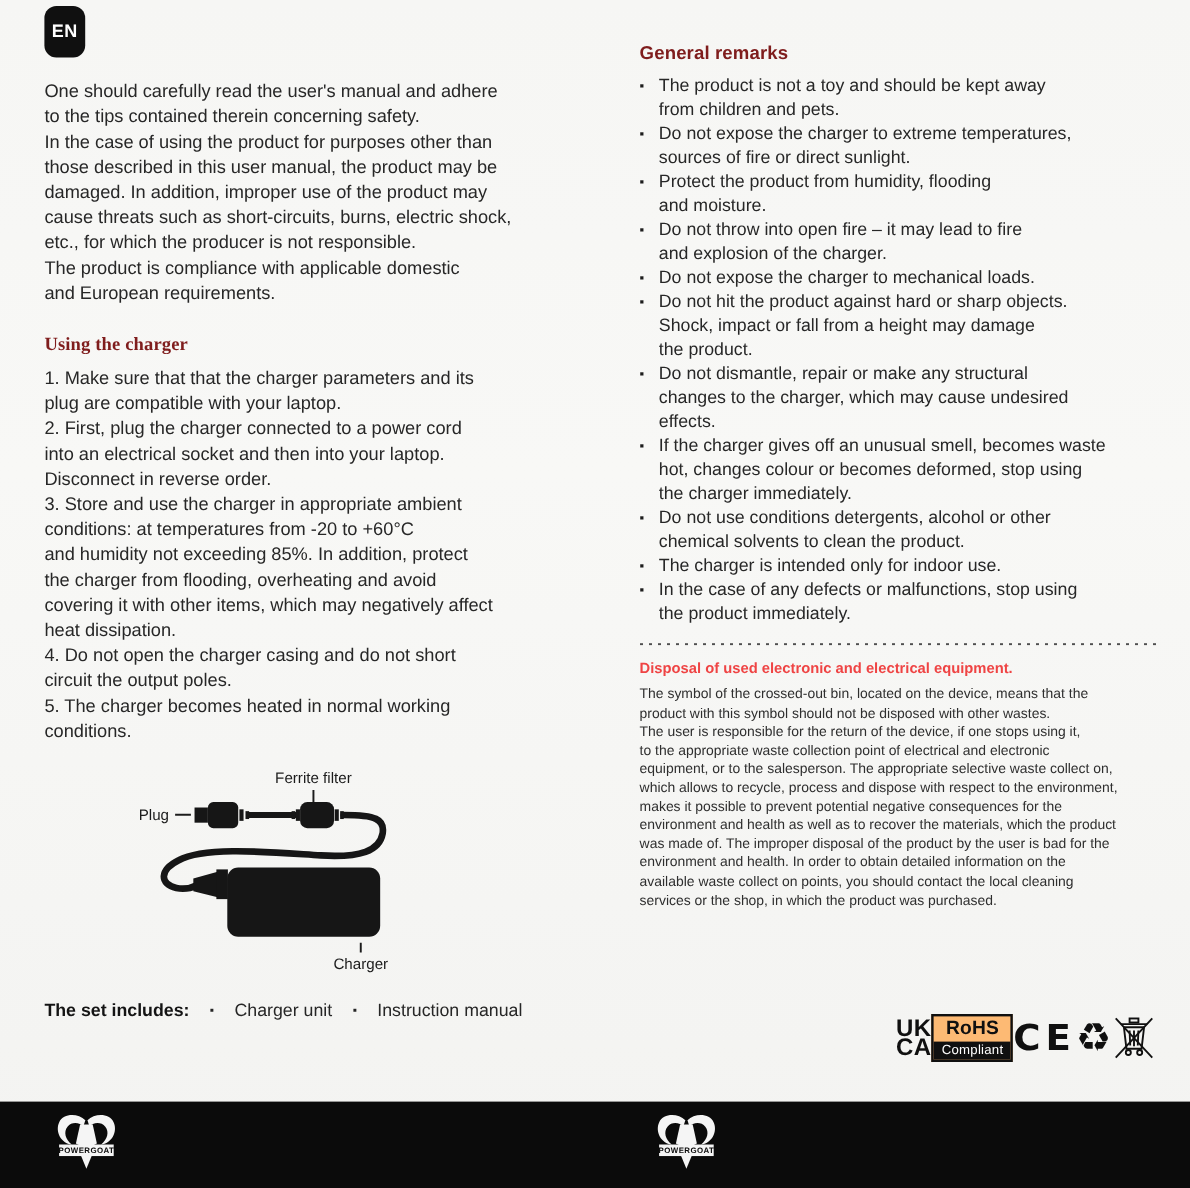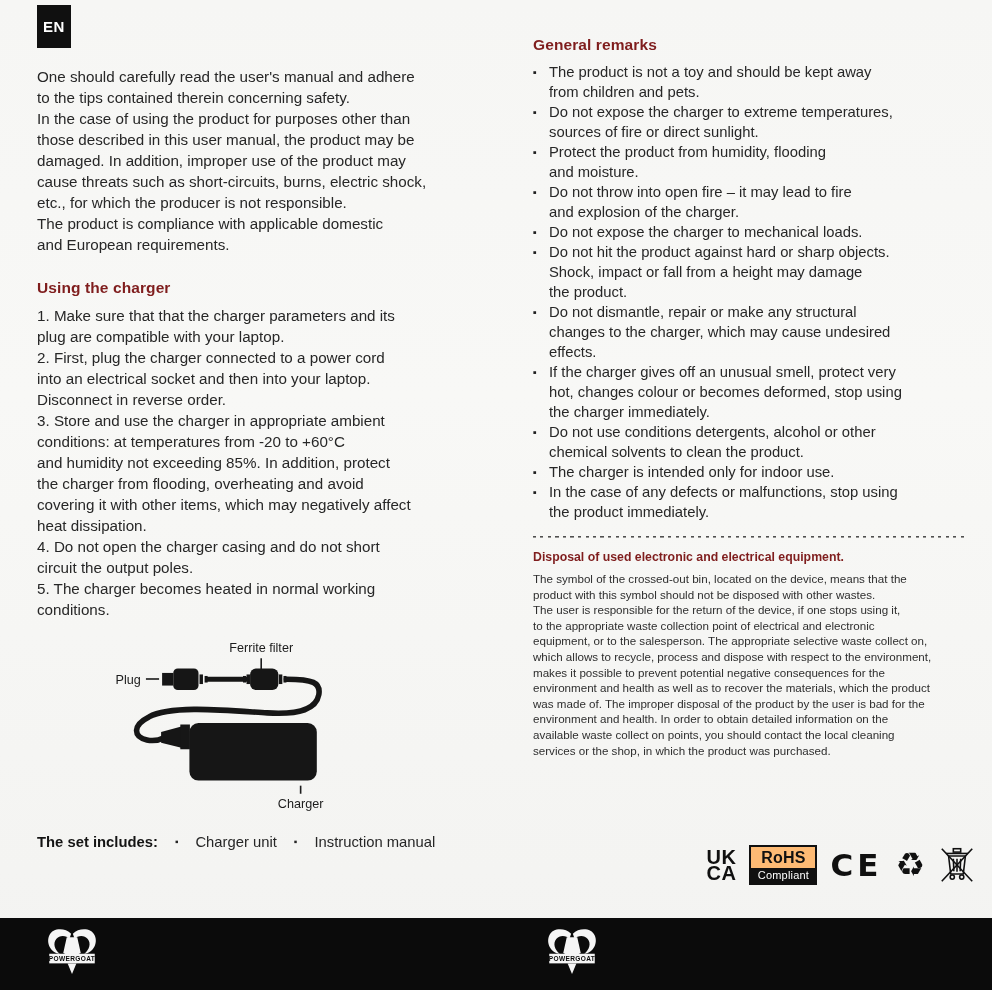--- a/index.html
+++ b/index.html
@@ -6,43 +6,44 @@
   body{
     width:992px;height:990px;position:relative;overflow:hidden;
     background:linear-gradient(180deg,#f6f6f4 0%,#f8f8f6 40%,#f3f3f1 100%);
     font-family:"Liberation Sans",sans-serif;color:#262626;
     -webkit-font-smoothing:antialiased;
   }
   .badge{
     position:absolute;left:37px;top:5px;width:34px;height:43px;background:#101010;
     color:#fff;font-weight:bold;font-size:15px;display:flex;align-items:center;justify-content:center;
     letter-spacing:.5px;
+    border-radius:10px;
   }
   .col{position:absolute;}
   .col-left{left:37px;top:66px;width:452px;}
   .col-right{left:533px;top:36px;width:432px;}
   h3{font-size:15.5px;font-weight:bold;color:#7f1d1d;margin:0 0 8px 0;letter-spacing:.1px;}
   .body-text{font-size:15.2px;line-height:21px;white-space:pre-line;color:#272727;margin:0 0 14px 0;}
   .bullets{margin-top:2px;}
   .bullet-row{display:flex;align-items:flex-start;margin:0;}
   .bullet-mark{width:16px;flex:0 0 16px;font-size:11px;line-height:20px;color:#1d1d1d;padding-top:0px;}
   .bullet-text{font-size:14.8px;line-height:20px;white-space:pre-line;color:#272727;flex:1;}
   .dashed-sep{
     height:2px;margin:14px 0 12px 0;
     background:repeating-linear-gradient(90deg,#4f4f4f 0 3px,transparent 3px 7.5px);
     background-size:100% 1.6px;background-repeat:no-repeat;background-position:0 50%;
   }
-  .disposal-heading{font-size:12.3px;font-weight:bold;color:#7f1d1d;margin:8px 0 7px 0;}
+  .disposal-heading{font-size:12.3px;font-weight:bold;color:#ef4444;margin:8px 0 7px 0;}
   .disposal-body{font-size:11.6px;line-height:15.6px;white-space:pre-line;color:#2e2e2e;}
   .diagram-wrap{margin:4px 0 0 20px;}
   .set-line{margin-top:14px;font-size:14.8px;color:#262626;display:flex;align-items:center;gap:17px;}
   .set-label{font-weight:bold;color:#141414;}
   .set-dot{font-size:10px;position:relative;top:-1px;}
   .certs{
-    position:absolute;right:16px;top:844px;display:flex;align-items:center;gap:13px;
+    position:absolute;right:28px;top:844px;display:flex;align-items:center;
   }
   .ukca{font-weight:bold;font-size:20px;line-height:16.5px;letter-spacing:.5px;color:#101010;text-align:left;}
   .rohs{border:2.2px solid #101010;width:64px;text-align:center;background:#fdba74;}
   .rohs-top{font-weight:bold;font-size:16px;color:#101010;padding:2px 0 1px 0;letter-spacing:.2px;}
   .rohs-bottom{background:#101010;color:#fff;font-size:11px;padding:1.5px 0 2px 0;letter-spacing:.2px;}
   .ce{font-family:"DejaVu Sans",sans-serif;font-weight:bold;font-size:31px;letter-spacing:4px;color:#101010;transform:scaleY(.96);line-height:1;}
   .recycle{font-family:"DejaVu Sans",sans-serif;font-size:33px;color:#101010;line-height:1;position:relative;top:-1px;}
   .footer{
     position:absolute;left:0;bottom:0;width:992px;height:72px;background:#0b0b0b;
   }
@@ -63,21 +64,21 @@
   <p class="body-text">One should carefully read the user's manual and adhere
 to the tips contained therein concerning safety.
 In the case of using the product for purposes other than
 those described in this user manual, the product may be
 damaged. In addition, improper use of the product may
 cause threats such as short-circuits, burns, electric shock,
 etc., for which the producer is not responsible.
 The product is compliance with applicable domestic
 and European requirements.</p>
 
-  <h3 style="margin-top:24px;">Using the charger</h3>
+  <h3 style="margin-top:24px;font-family:Liberation Serif, serif;">Using the charger</h3>
   <p class="body-text">1. Make sure that that the charger parameters and its
 plug are compatible with your laptop.
 2. First, plug the charger connected to a power cord
 into an electrical socket and then into your laptop.
 Disconnect in reverse order.
 3. Store and use the charger in appropriate ambient
 conditions: at temperatures from -20 to +60°C
 and humidity not exceeding 85%. In addition, protect
 the charger from flooding, overheating and avoid
 covering it with other items, which may negatively affect
@@ -172,21 +173,21 @@
 the product.</span>
     </div>
     <div class="bullet-row">
       <span class="bullet-mark">▪</span>
       <span class="bullet-text">Do not dismantle, repair or make any structural
 changes to the charger, which may cause undesired
 effects.</span>
     </div>
     <div class="bullet-row">
       <span class="bullet-mark">▪</span>
-      <span class="bullet-text">If the charger gives off an unusual smell, protect very
+      <span class="bullet-text">If the charger gives off an unusual smell, becomes waste
 hot, changes colour or becomes deformed, stop using
 the charger immediately.</span>
     </div>
     <div class="bullet-row">
       <span class="bullet-mark">▪</span>
       <span class="bullet-text">Do not use conditions detergents, alcohol or other
 chemical solvents to clean the product.</span>
     </div>
     <div class="bullet-row">
       <span class="bullet-mark">▪</span>

